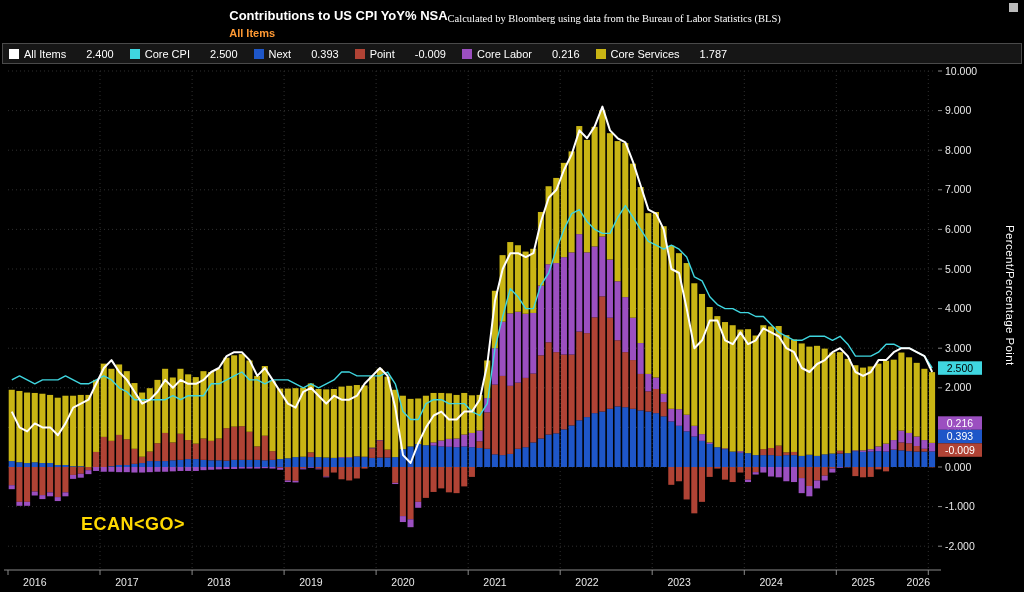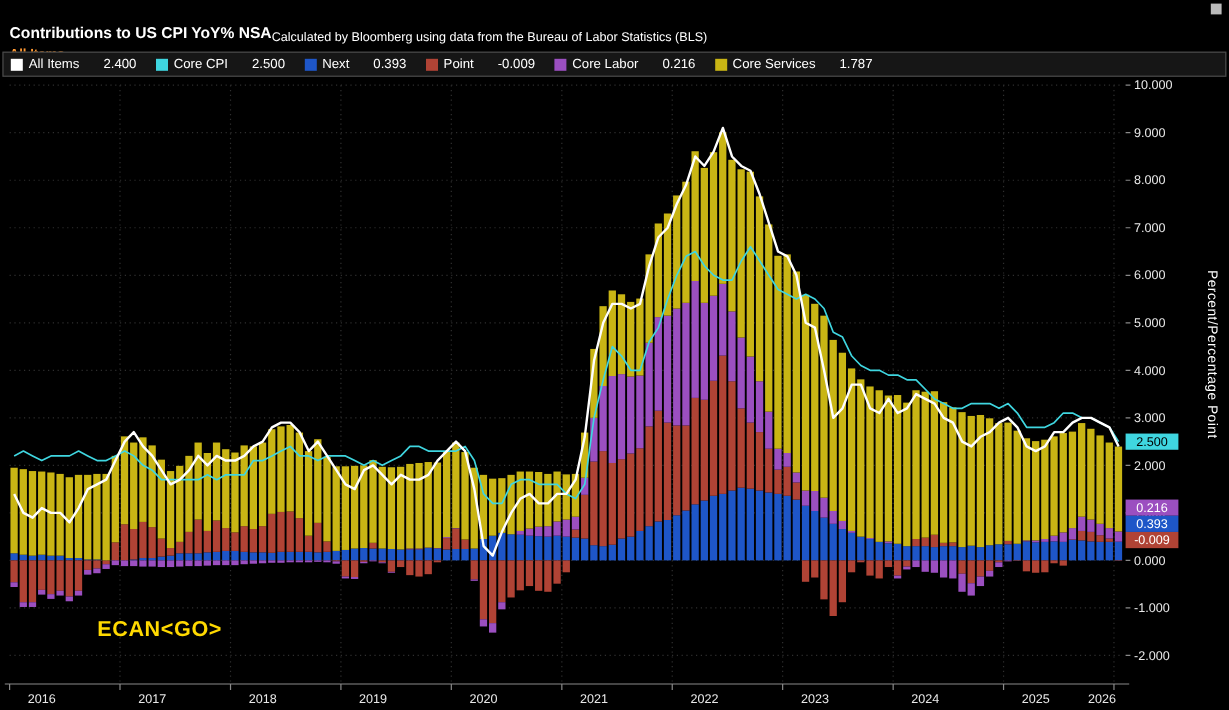--- a/index.html
+++ b/index.html
@@ -2,27 +2,27 @@
 <html><head>
 <meta charset="utf-8">
 <style>
   * { margin:0; padding:0; box-sizing:border-box; }
   html,body { background:#000; }
   body {
     width:1024px; height:592px; position:relative; overflow:hidden;
     font-family:"Liberation Sans", sans-serif;
   }
   .screen { position:absolute; inset:0; background:#000; }
-  .header { position:absolute; top:16px; left:0; right:0; height:42px; padding:4px 8px; display:flex; justify-content:flex-start; }
+  .header { position:absolute; top:4px; left:0; right:0; height:42px; padding:4px 8px; display:flex; justify-content:center; }
   .title { color:#ffffff; font-weight:bold; font-size:13px; }
   .subtitle { color:#ff9933; font-size:11px; font-weight:bold; margin-top:4px; }
   .header-right { text-align:right; font-size:10.5px; margin-right:14px; margin-top:1px; }
   .release-row .orange { color:#ff9933; margin-left:10px; }
   .release-row .white { color:#ffffff; margin-left:4px; }
-  .source { color:#ffffff; margin-top:4px; }
+  .source { color:#ffffff; margin-top:4px;font-family:Liberation Serif, serif; }
   .window-control { position:absolute; top:3px; right:6px; width:9px; height:9px; background:#bbbbbb; }
   .legend {
     position:absolute; top:43px; left:2px; right:2px; height:21px;
     background:#161616; border:1px solid #4a4a4a;
     display:flex; align-items:center; padding-left:6px; gap:16px; overflow:hidden;
   }
   .legend-item { display:flex; align-items:center; gap:5px; color:#ffffff; font-size:11px; white-space:nowrap; }
   .legend-swatch { width:10px; height:10px; display:inline-block; }
   .legend-value { margin-left:15px; }
   #chart-svg { position:absolute; top:64px; left:0; font-family:"Liberation Sans", sans-serif; }

